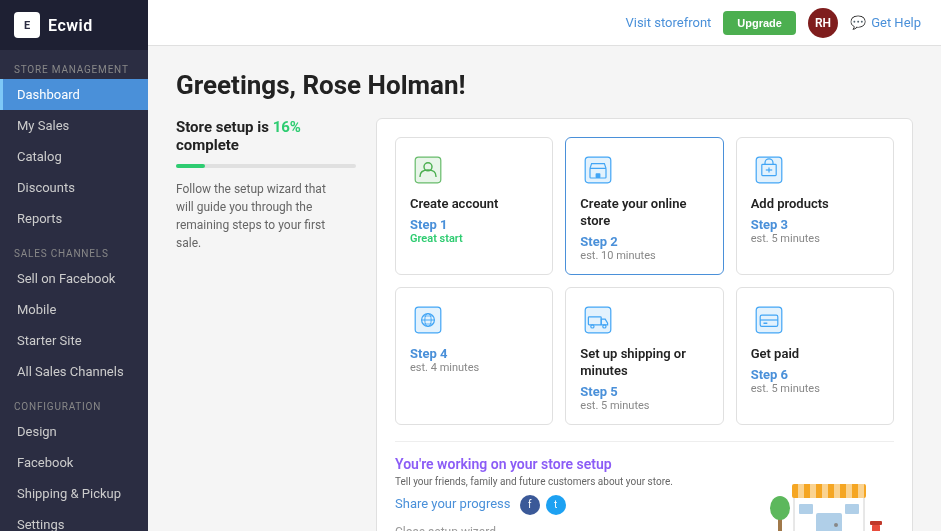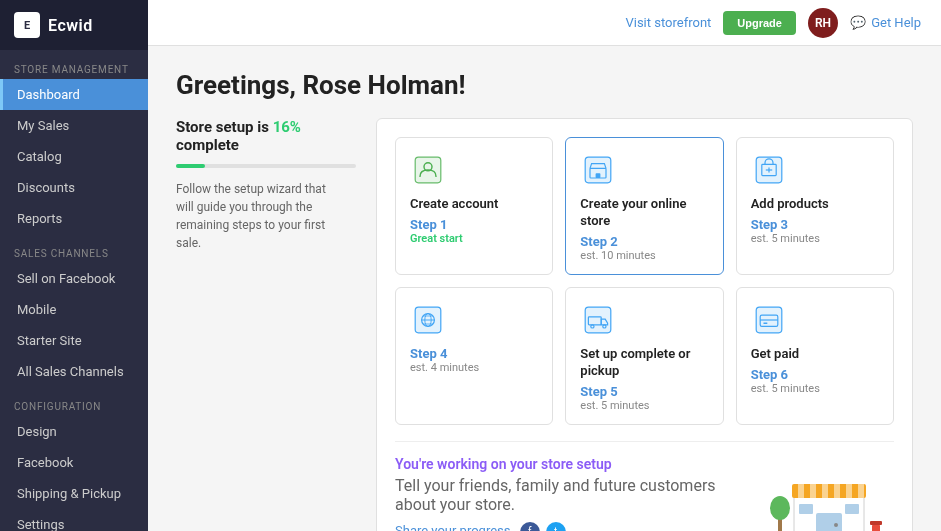--- a/index.html
+++ b/index.html
@@ -195,21 +195,21 @@
       justify-content: space-between;
     }
     .working-text-area { flex: 1; }
     .working-title {
       font-size: 14px;
       font-weight: 600;
       color: #8b5cf6;
       margin-bottom: 4px;
     }
     .working-desc {
-      font-size: 16px;
+      font-size: 10px;
       color: #666;
       margin-bottom: 8px;
     }
     .share-link {
       color: #4a90d9;
       font-size: 13px;
       cursor: pointer;
       text-decoration: none;
       display: inline;
     }
@@ -373,21 +373,21 @@
             <div class="step-card">
               <div class="step-icon">
                 <svg viewBox="0 0 40 40" fill="none">
                   <rect x="4" y="4" width="32" height="32" rx="4" fill="#e3f2fd" stroke="#42a5f5" stroke-width="1.5"></rect>
                   <rect x="8" y="16" width="16" height="10" rx="1" stroke="#42a5f5" stroke-width="1.5" fill="none"></rect>
                   <path d="M24 19h5l3 5v2h-8V19z" stroke="#42a5f5" stroke-width="1.5" fill="none"></path>
                   <circle cx="13" cy="28" r="2" stroke="#42a5f5" stroke-width="1.5" fill="none"></circle>
                   <circle cx="28" cy="28" r="2" stroke="#42a5f5" stroke-width="1.5" fill="none"></circle>
                 </svg>
               </div>
-              <div class="step-title">Set up complete or pickup</div>
+              <div class="step-title">Set up shipping or minutes</div>
               <div class="step-num">Step 5</div>
               <div class="step-time">est. 5 minutes</div>
             </div>
 
             <div class="step-card">
               <div class="step-icon">
                 <svg viewBox="0 0 40 40" fill="none">
                   <rect x="4" y="4" width="32" height="32" rx="4" fill="#e3f2fd" stroke="#42a5f5" stroke-width="1.5"></rect>
                   <rect x="9" y="14" width="22" height="14" rx="2" stroke="#42a5f5" stroke-width="1.5" fill="none"></rect>
                   <line x1="9" y1="20" x2="31" y2="20" stroke="#42a5f5" stroke-width="1.5"></line>

